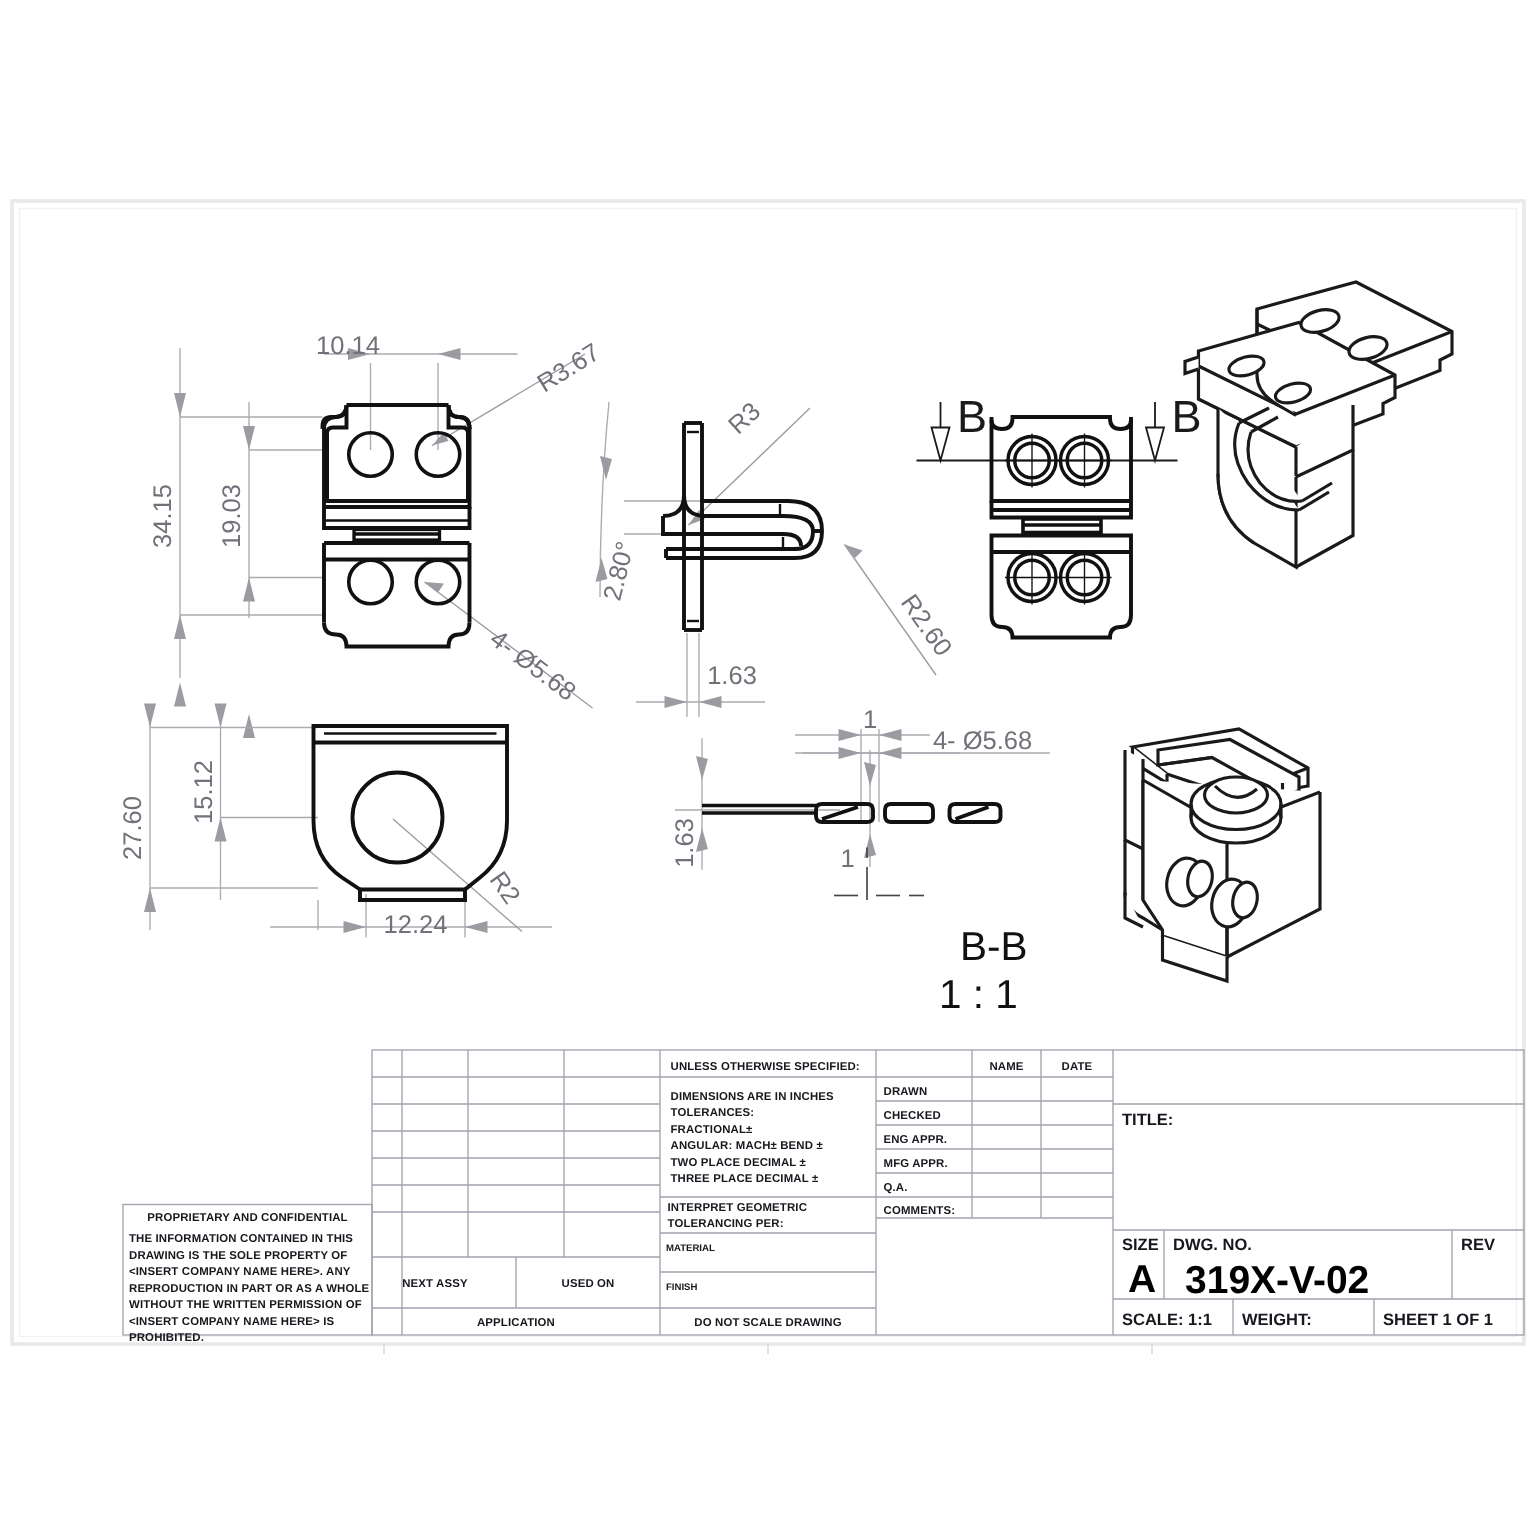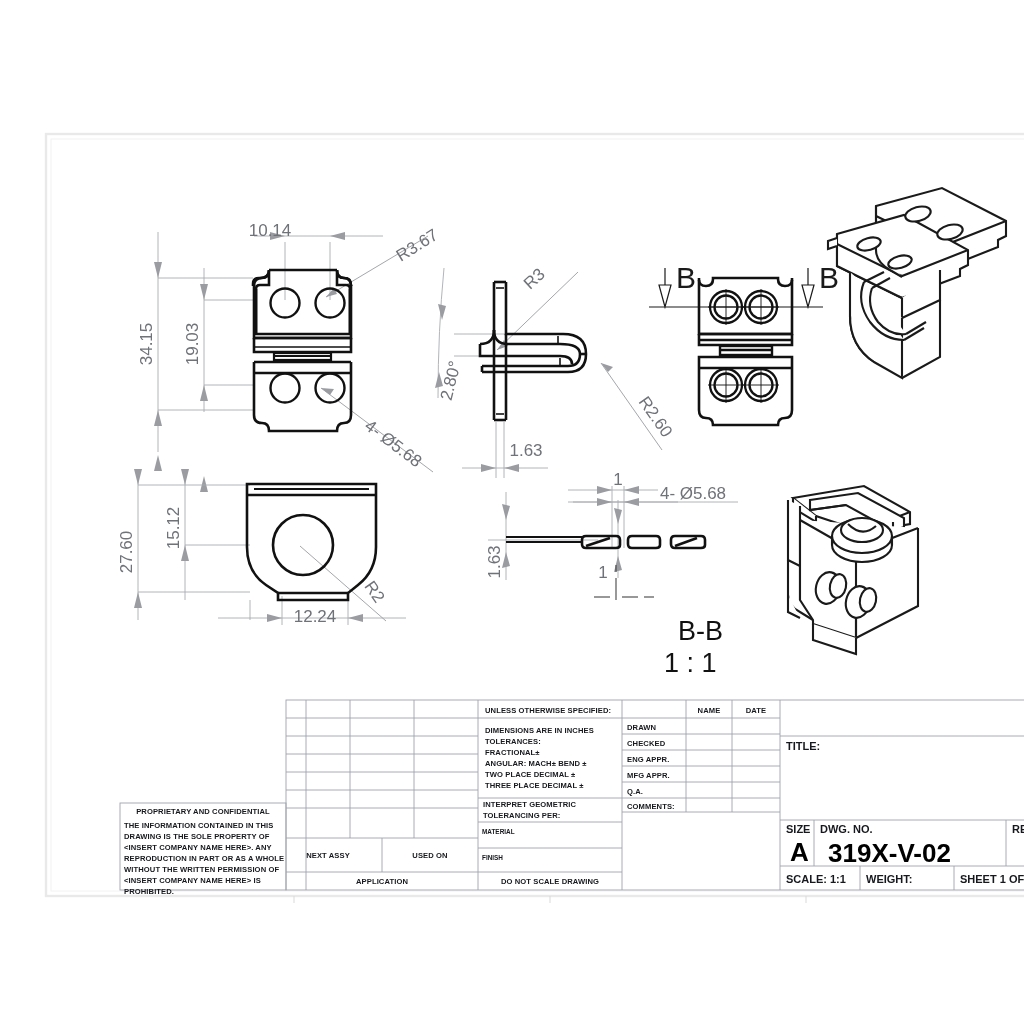--- a/index.html
+++ b/index.html
@@ -1,18 +1,18 @@
 <!DOCTYPE html>
 <html><head>
 <meta charset="utf-8">
 <style>
   html,body{margin:0;padding:0;background:#fff;}
   body{width:1024px;height:1024px;overflow:hidden;
        font-family:"Liberation Sans","DejaVu Sans",sans-serif;}
-  #sheet{position:relative;width:904px;height:1024px;background:#22c55e;margin-left:38px;}
+  #sheet{position:relative;width:904px;height:1024px;background:#22c55e;}
   svg{display:block;}
   .dimtxt-lg{font-family:"Liberation Sans",sans-serif;fill:#6f7278;font-size:17px;}
   .viewlbl{font-family:"Liberation Sans",sans-serif;fill:#1a1a1a;font-size:30px;}
   .secl{font-family:"Liberation Sans",sans-serif;fill:#111;font-size:27px;}
   .tb-txt{font-size:7.6px;fill:#16181d;font-weight:bold;letter-spacing:.1px;}
   .tb-txt-sm{font-size:6.4px;fill:#16181d;font-weight:bold;}
   .tb-big{font-size:26px;fill:#000;font-weight:bold;}
   .tb-mid{font-size:11px;fill:#16181d;font-weight:bold;}
 </style>
 </head>

